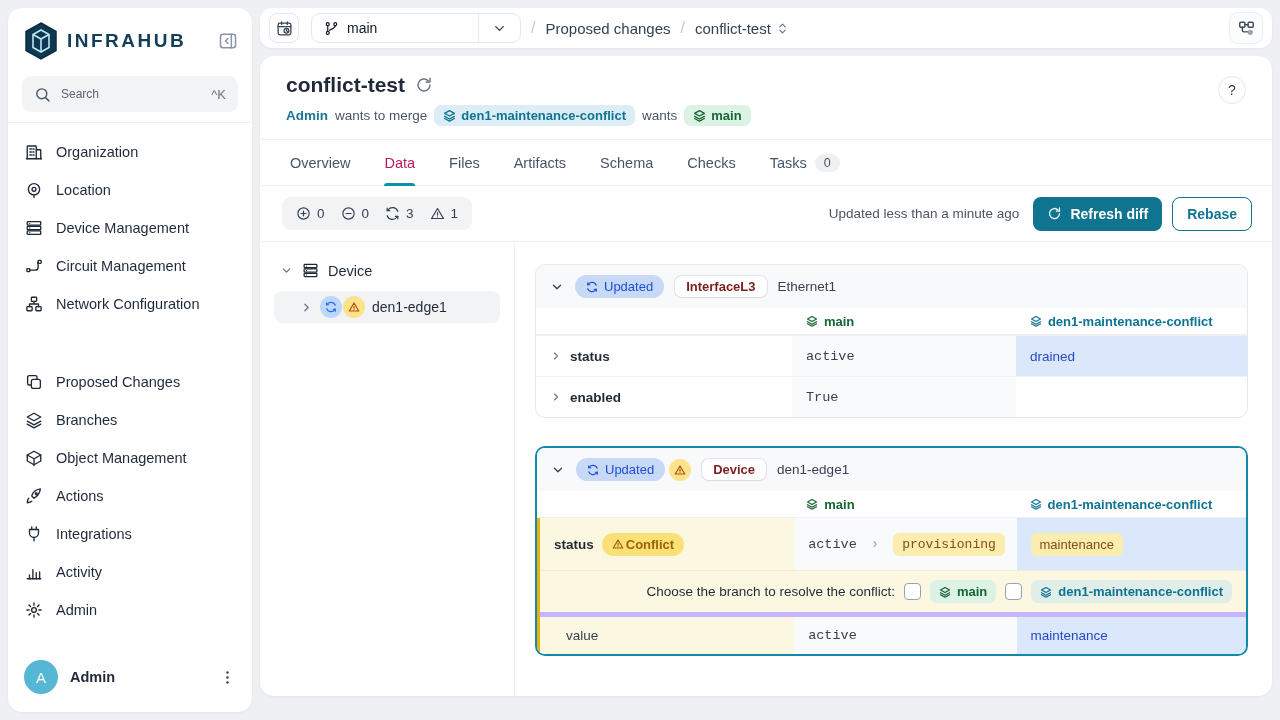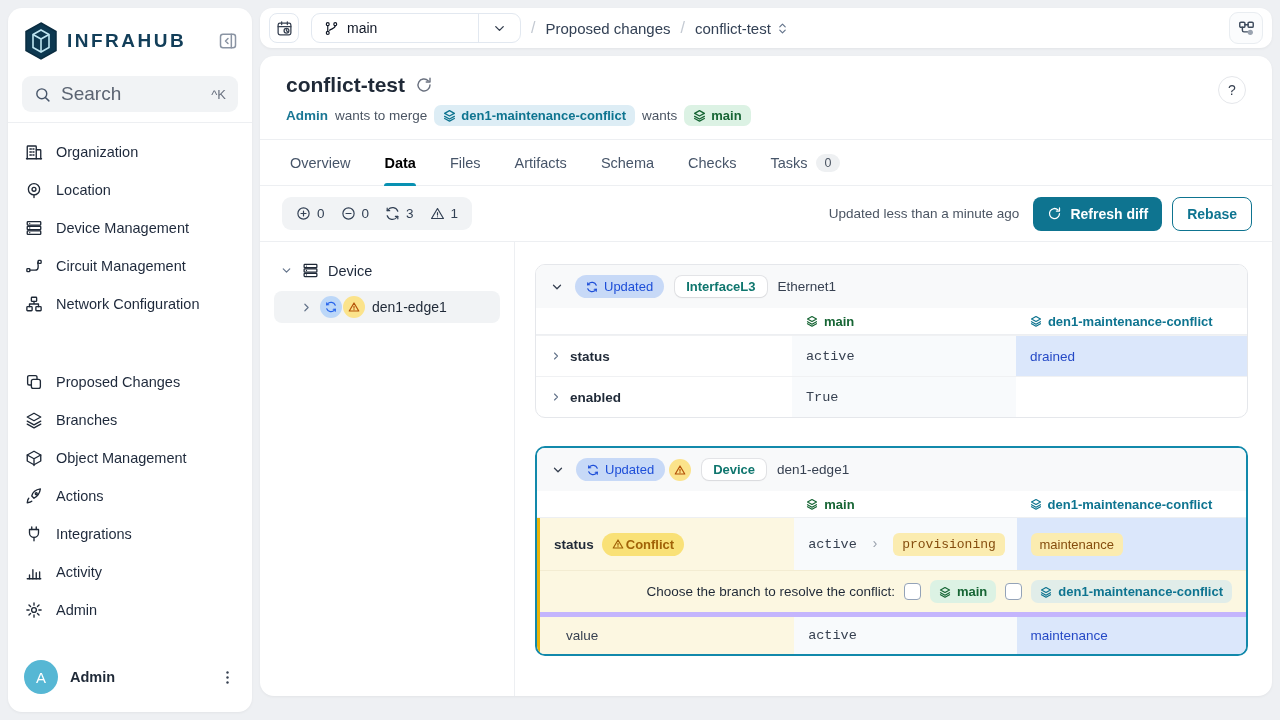--- a/index.html
+++ b/index.html
@@ -6,21 +6,21 @@
   html,body { width:1280px; height:720px; font-family:"Liberation Sans", sans-serif; background:#eef0f3; color:#1f2937; overflow:hidden; }
   svg { display:block; }
 
   
   .sidebar { position:absolute; left:8px; top:8px; bottom:8px; width:244px; background:#fff; border-radius:14px; box-shadow:0 1px 3px rgba(0,0,0,.05); display:flex; flex-direction:column; }
   .logo-row { display:flex; align-items:center; padding:14px 14px 10px 16px; }
   .logo-hex { width:34px; height:38px; position:relative; }
   .brand { font-size:19px; font-weight:800; letter-spacing:2.5px; color:#123e59; margin-left:9px; flex:1; }
   .collapse-btn { color:#8a94a3; cursor:pointer; }
   .search-box { margin:6px 14px 10px; background:#f1f3f5; border-radius:9px; height:36px; display:flex; align-items:center; padding:0 12px; color:#64748b; }
-  .search-box .ph { flex:1; font-size:19px; margin-left:10px; color:#5b6472; }
+  .search-box .ph { flex:1; font-size:12px; margin-left:10px; color:#5b6472; }
   .search-box .kbd { font-size:13px; color:#6b7280; }
   .side-sep { border-top:1px solid #edeff2; margin:0 0 6px; }
   .nav { padding:4px 4px; }
   .nav2 { margin-top:32px; }
   .nav-item { display:flex; align-items:center; gap:13px; padding:10px 12px; border-radius:8px; cursor:pointer; color:#1e293b; }
   .nav-item .ni-icon { color:#1f2937; width:19px; display:flex; justify-content:center; }
   .nav-item .ni-label { font-size:14.5px; }
   .user-row { margin-top:auto; display:flex; align-items:center; gap:12px; padding:14px 16px 18px; }
   .avatar { width:34px; height:34px; border-radius:50%; background:#56b7d4; color:#fff; font-size:15px; display:flex; align-items:center; justify-content:center; }
   .user-name { font-size:14.5px; font-weight:700; color:#1f2937; flex:1; }
@@ -46,21 +46,21 @@
   .reload-ic { color:#6b7280; cursor:pointer; }
   .merge-line { margin-top:8px; display:flex; align-items:center; gap:7px; font-size:13.5px; color:#4b5563; }
   .author { color:#1a7795; font-weight:700; }
   .badge { display:inline-flex; align-items:center; gap:5px; border-radius:7px; padding:3px 9px; font-size:13px; font-weight:700; }
   .badge-src { background:#ddedf5; color:#0e7490; }
   .badge-tgt { background:#dcf2e4; color:#166534; }
   .help-btn { position:absolute; right:26px; top:20px; width:28px; height:28px; border:1px solid #e5e7eb; border-radius:50%; background:#fff; color:#374151; font-size:14px; display:flex; align-items:center; justify-content:center; cursor:pointer; }
 
   .tabs { display:flex; align-items:center; gap:34px; padding:0 30px; height:47px; border-top:1px solid #edeff2; border-bottom:1px solid #edeff2; }
   .tab { font-size:14.5px; color:#475569; height:100%; display:flex; align-items:center; gap:8px; cursor:pointer; position:relative; }
-  .tab.active { color:#000000; font-weight:700; }
+  .tab.active { color:#be185d; font-weight:400; }
   .tab.active::after { content:""; position:absolute; left:0; right:0; bottom:-1px; height:3px; background:#0891b2; border-radius:3px 3px 0 0; }
   .tab-badge { background:#eef0f2; color:#4b5563; border-radius:999px; font-size:12.5px; padding:2px 9px; }
 
   .toolbar { display:flex; align-items:center; height:56px; padding:0 20px 0 22px; border-bottom:1px solid #edeff2; }
   .stats-pill { background:#f1f3f5; border-radius:9px; display:flex; align-items:center; gap:16px; padding:9px 14px; color:#334155; }
   .stat { display:flex; align-items:center; gap:6px; font-size:13.5px; }
   .updated-text { margin-left:auto; font-size:13.5px; color:#4b5563; margin-right:14px; }
   .btn-primary { background:#0e7490; color:#fff; border:none; border-radius:8px; height:34px; padding:0 14px; font-size:14px; font-weight:600; display:flex; align-items:center; gap:8px; cursor:pointer; font-family:inherit; }
   .btn-outline { background:#fff; color:#0e7490; border:1.5px solid #0e7490; border-radius:8px; height:34px; padding:0 14px; font-size:14px; font-weight:600; margin-left:10px; cursor:pointer; font-family:inherit; }
 
@@ -72,21 +72,21 @@
   .mc-blue { background:#bcd7f8; color:#2563eb; }
   .mc-yellow { background:#fbe38b; color:#b45309; margin-left:-6px; }
 
   .diff-panel { flex:1; padding:22px 24px 20px 20px; overflow:hidden; }
   .diff-card { border:1px solid #e5e7eb; border-radius:10px; overflow:hidden; background:#fff; }
   .diff-card.selected { border:2px solid #1289ab; margin-top:28px; }
   .dc-header { background:#f8f9fa; display:flex; align-items:center; gap:11px; padding:10px 14px; }
   .dc-chevron { color:#374151; cursor:pointer; }
   .upd-badge { background:#c7d9f7; color:#1d4ed8; border-radius:999px; padding:4px 11px; display:flex; align-items:center; gap:6px; font-size:13px; font-weight:500; }
   .warn-circle { width:22px; height:22px; border-radius:50%; background:#fbe38b; color:#b45309; display:flex; align-items:center; justify-content:center; margin-left:-7px; }
-  .kind-badge { background:#fff; border-radius:7px; padding:3px 11px; font-size:13px; font-weight:700; color:#0f766e; box-shadow:0 0 0 1px rgba(17,24,39,.09), 0 1px 2px rgba(0,0,0,.05); }
+  .kind-badge { background:#fff; border-radius:7px; padding:3px 11px; font-size:13px; font-weight:700; color:#7f1d1d; box-shadow:0 0 0 1px rgba(17,24,39,.09), 0 1px 2px rgba(0,0,0,.05); }
   .dc-name { font-size:13.5px; color:#374151; }
 
   .dtable { width:100%; }
   .drow { display:flex; align-items:stretch; }
   .col-head { height:27px; border-bottom:1px solid #edeff2; }
   .c-label { width:36%; display:flex; align-items:center; padding-left:14px; gap:8px; }
   .c-main  { width:31.5%; display:flex; align-items:center; padding-left:14px; gap:8px; }
   .c-branch{ width:32.5%; display:flex; align-items:center; padding-left:14px; gap:8px; }
   .col-title { font-size:13px; font-weight:700; display:flex; align-items:center; gap:6px; }
   .ct-main { color:#166534; }

